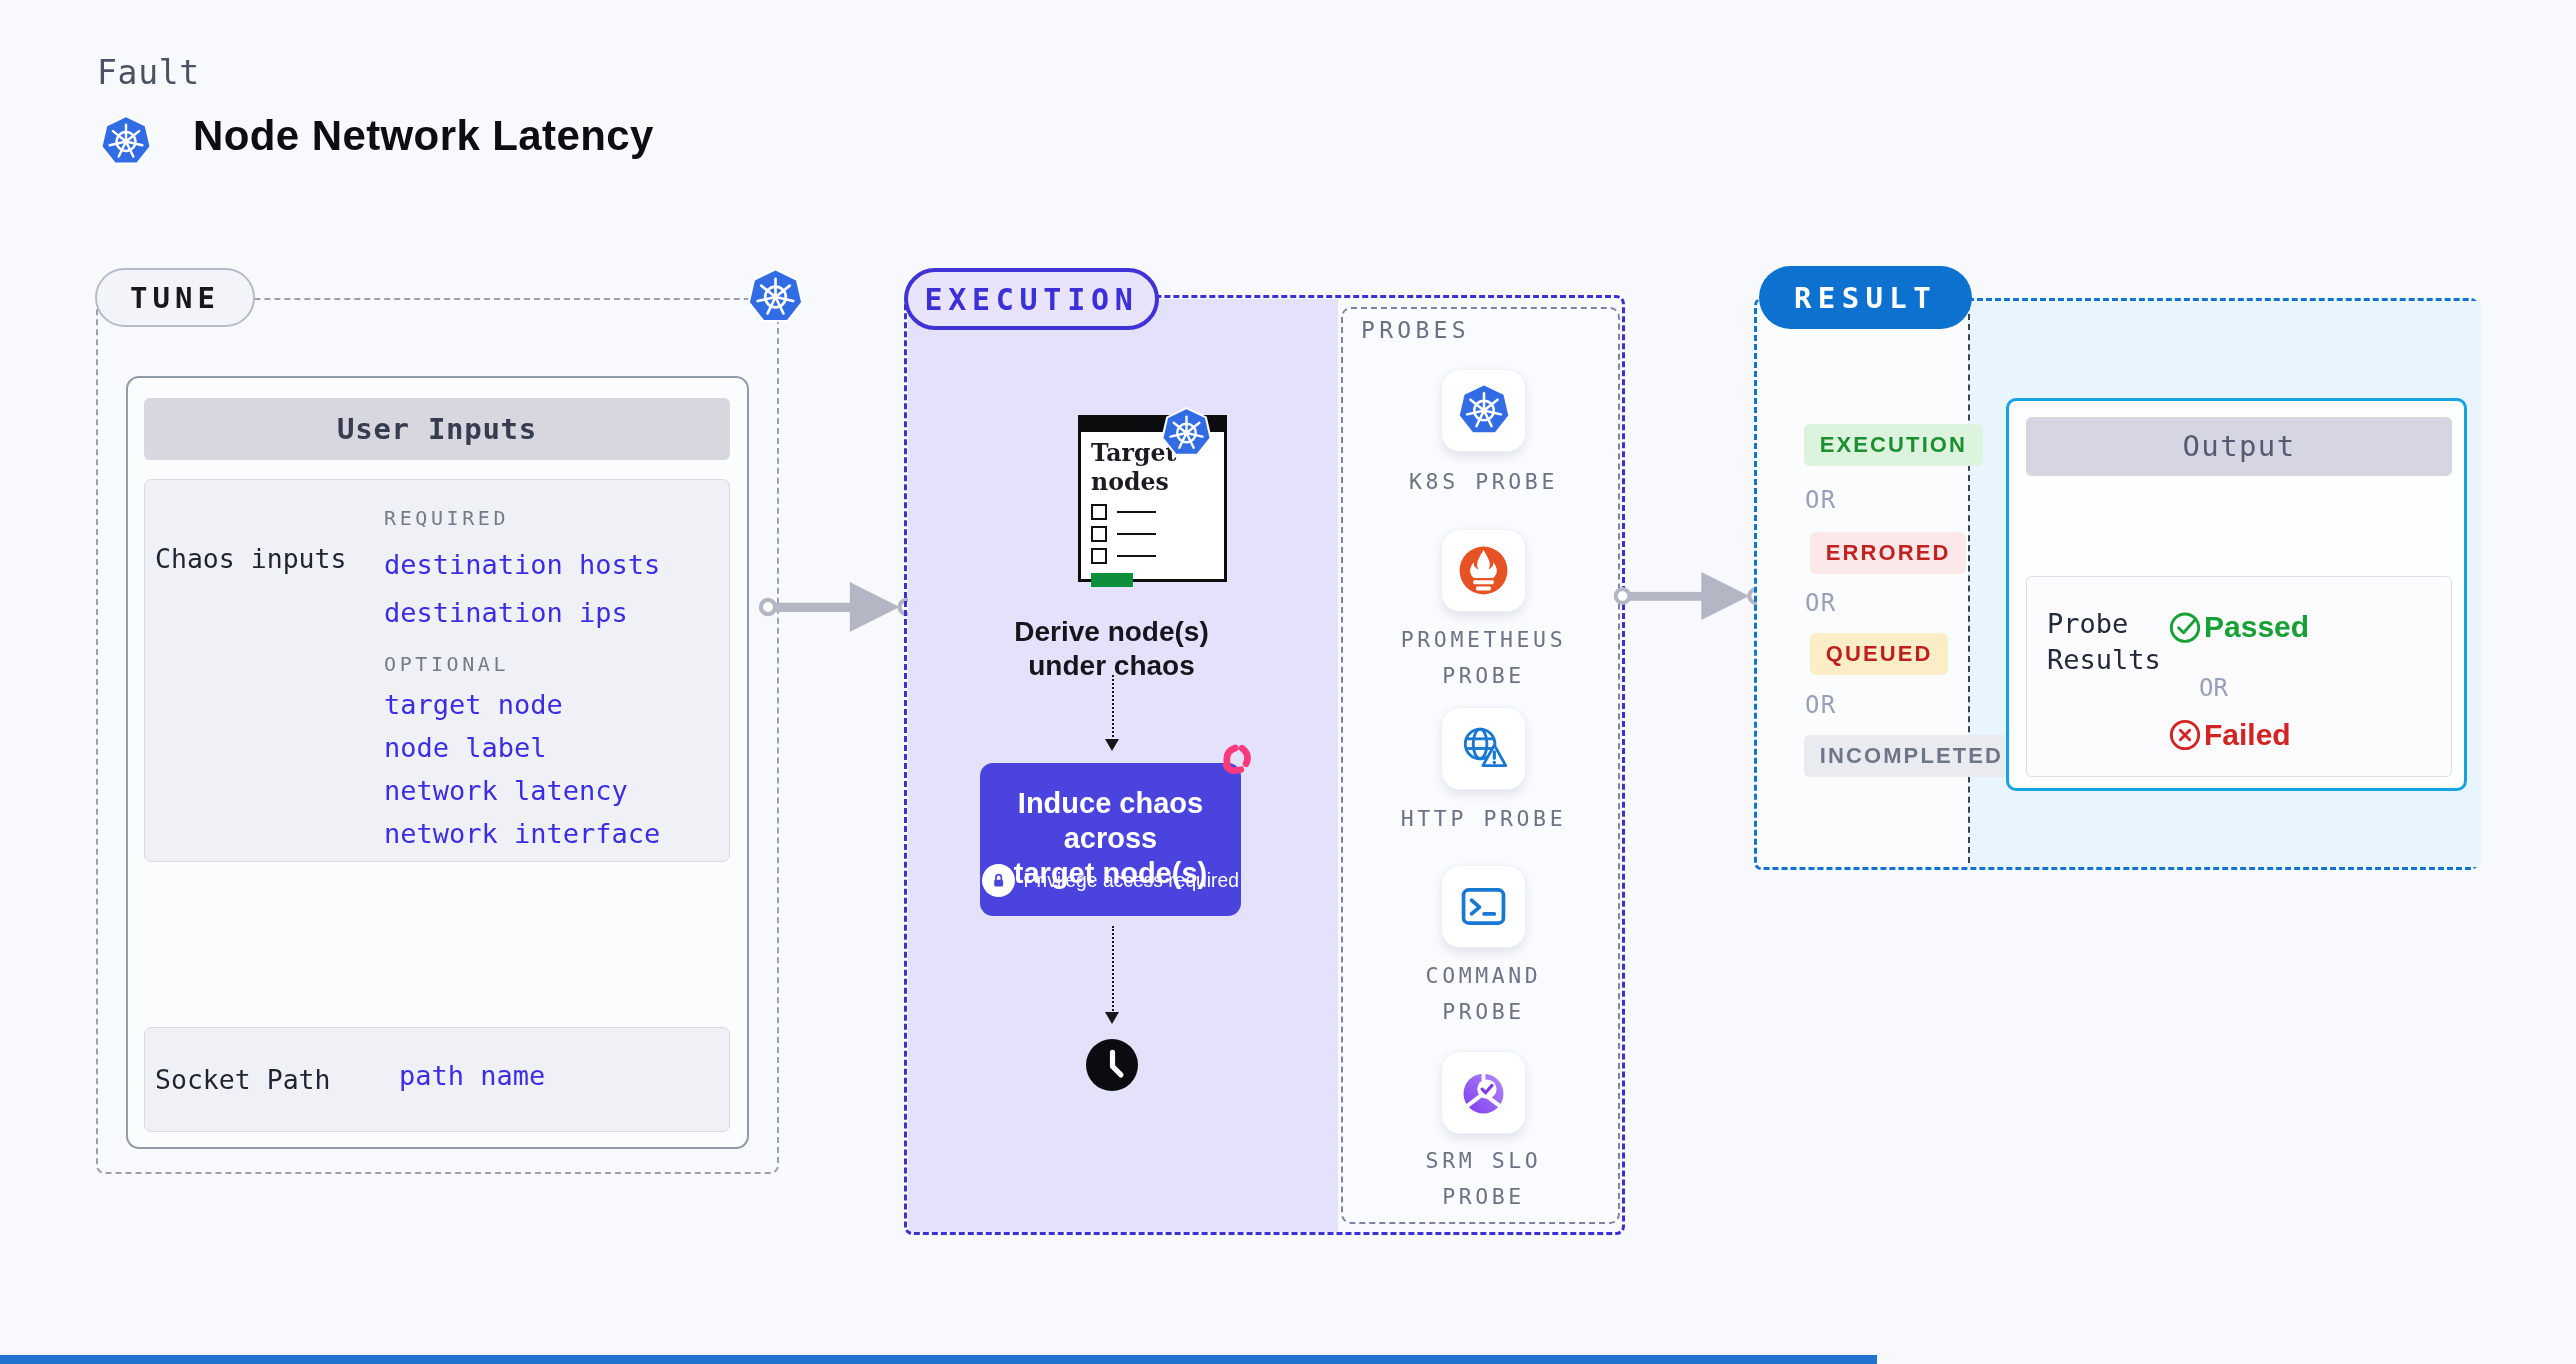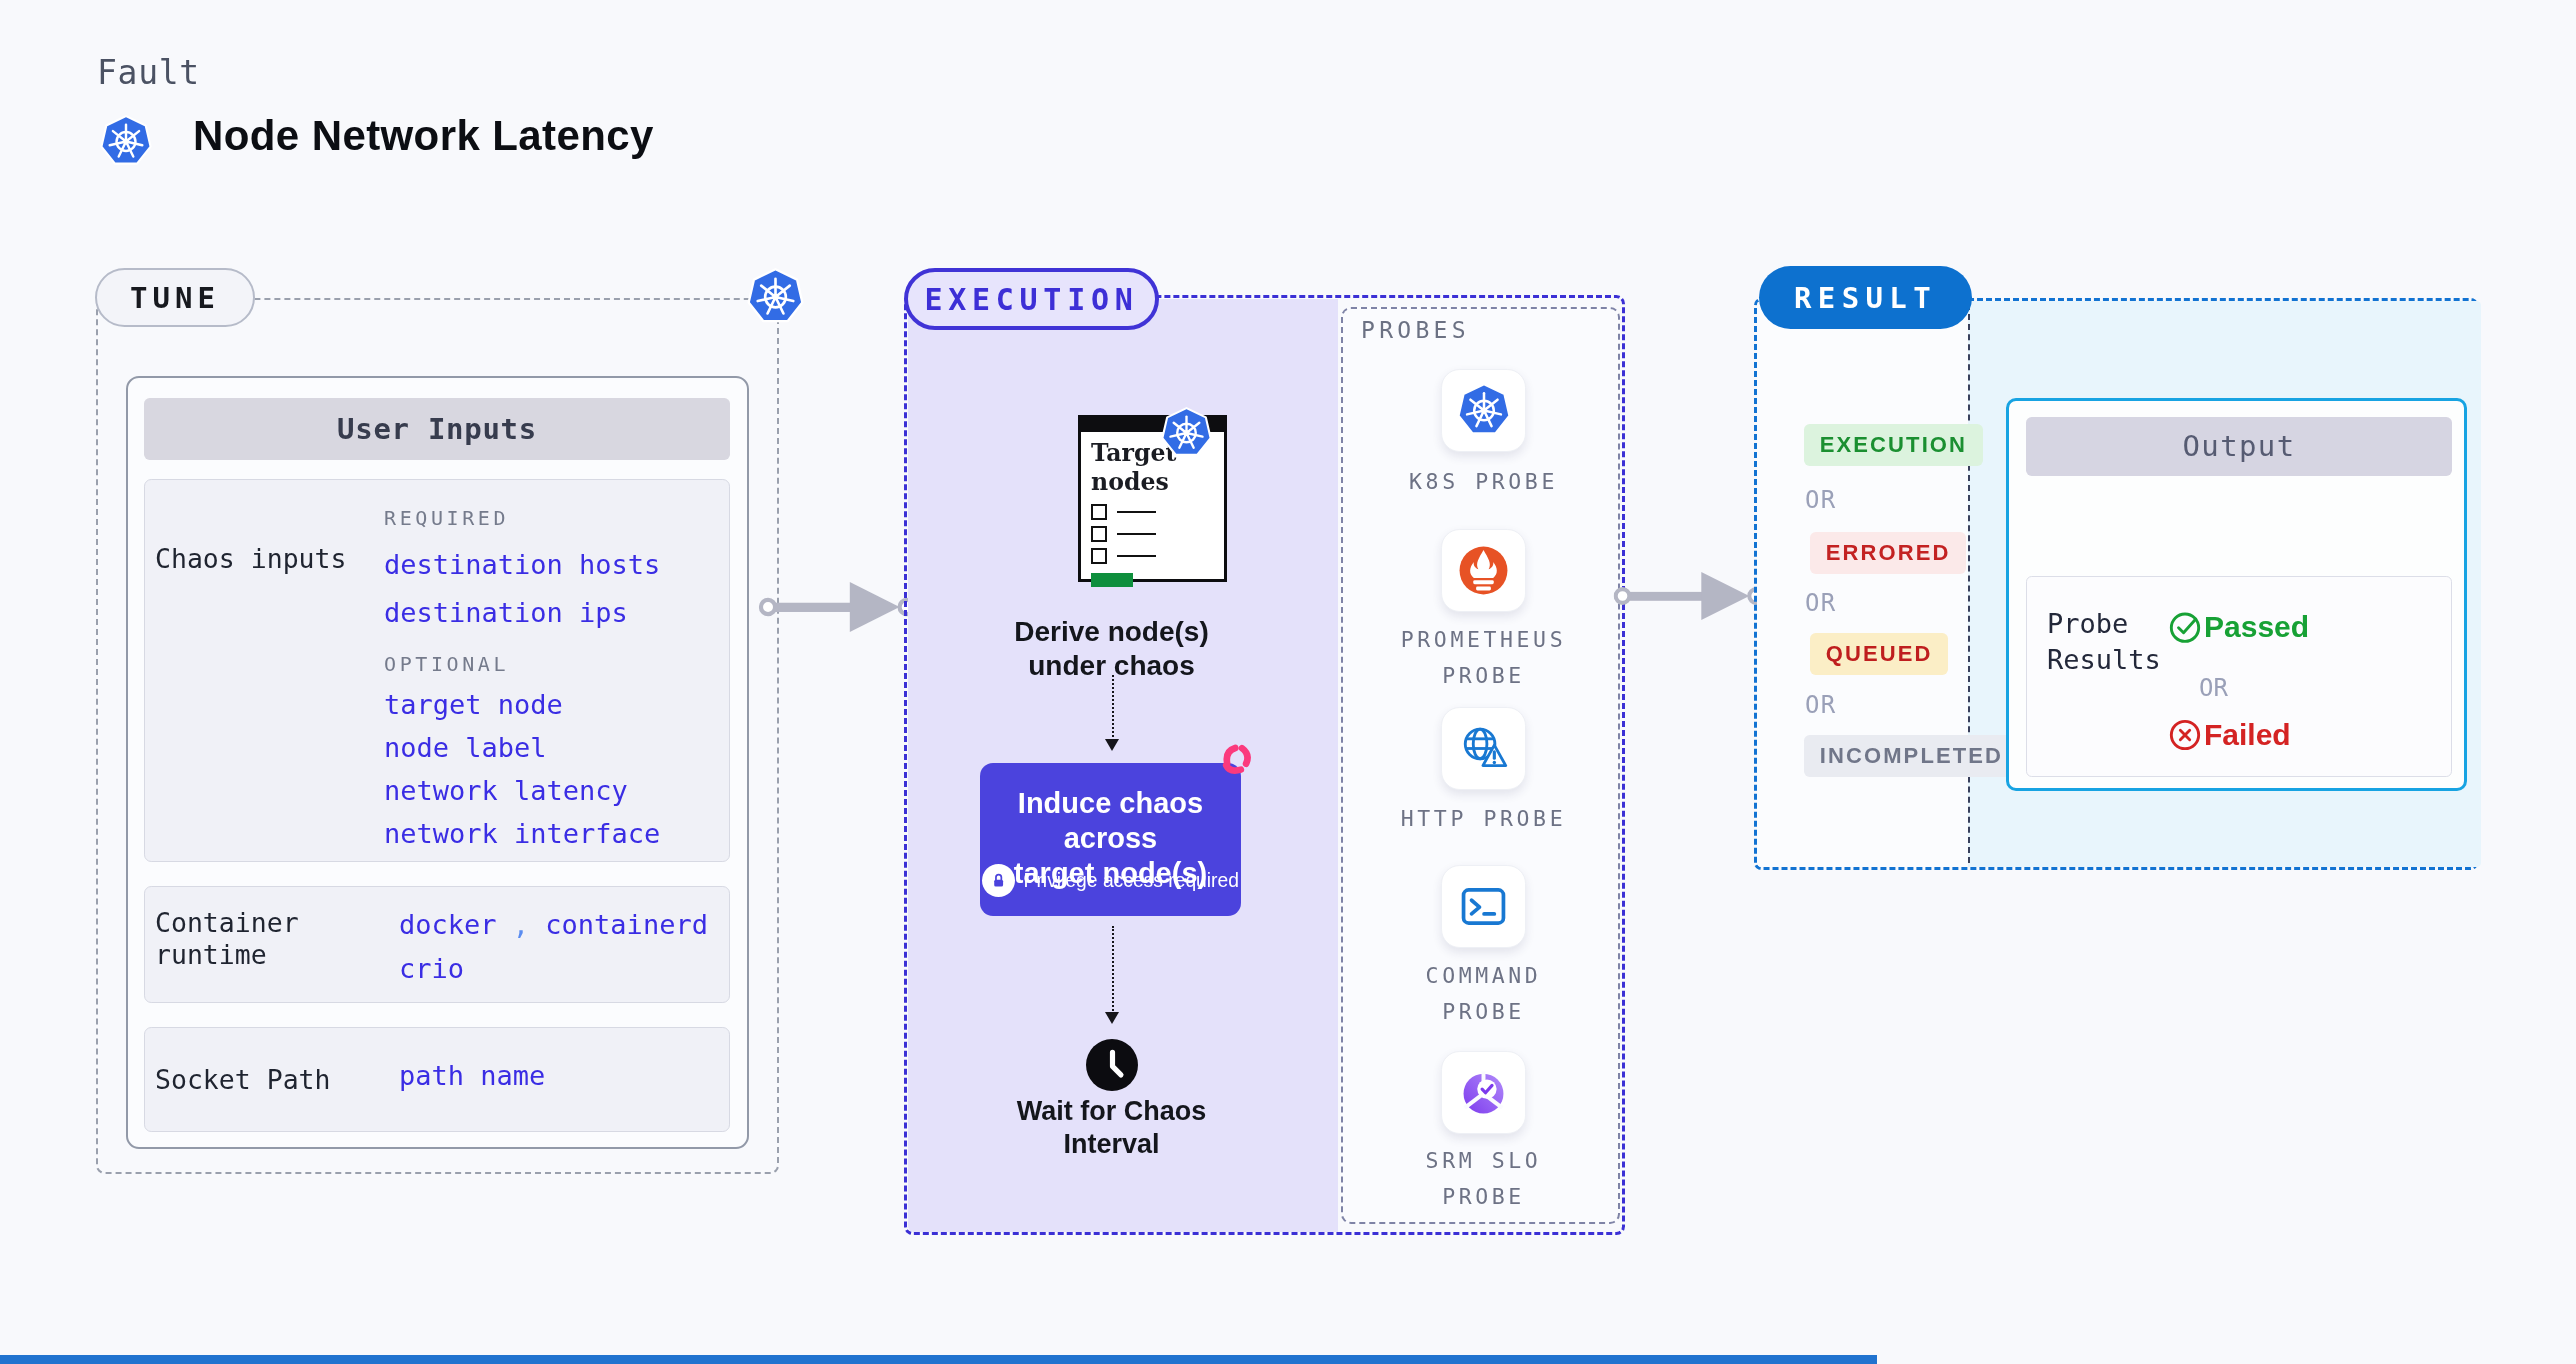--- a/index.html
+++ b/index.html
@@ -237,25 +237,20 @@
     <div class="group-label mono" style="top:26px">REQUIRED</div>
     <div class="chaos-link mono" style="top:69px">destination hosts</div>
     <div class="chaos-link mono" style="top:117px">destination ips</div>
     <div class="group-label mono" style="top:172px">OPTIONAL</div>
     <div class="chaos-link mono" style="top:209px">target node</div>
     <div class="chaos-link mono" style="top:252px">node label</div>
     <div class="chaos-link mono" style="top:295px">network latency</div>
     <div class="chaos-link mono" style="top:338px">network interface</div>
   </div>
 
-  <div class="abs input-row row2">
-    <div class="row-label mono" style="left:10px;top:20px;width:215px">Container runtime</div>
-    <div class="run-line mono" style="top:21.5px"><span>docker</span> <span class="comma">,</span> <span>containerd</span></div>
-    <div class="run-line mono" style="top:66px">crio</div>
-  </div>
 
   <div class="abs input-row row3">
     <div class="row-label mono" style="left:10px;top:36px">Socket Path</div>
     <div class="run-line mono" style="top:31.5px">path name</div>
   </div>
 
   <svg class="flow-arrow" style="left:758px;top:575px" width="158" height="64" viewBox="0 0 220 90">
       <use href="#sym-flow-arrow"></use>
     </svg>
 
@@ -311,24 +306,20 @@
       <use href="#sym-litmus"></use>
     </svg>
 
   <div class="dotted-arrow" style="left:1112px;top:926px;height:92px"></div>
 
   <div class="abs clock-circle">
     <svg width="47" height="47" viewBox="0 0 66 66">
         <use href="#sym-clock-hands"></use>
       </svg>
   </div>
-  <div class="abs wait-label">
-    <div>Wait for Chaos</div>
-    <div>Interval</div>
-  </div>
 
   <div class="abs probes-panel"></div>
   <div class="abs probes-title mono">PROBES</div>
 
   <div class="probe-card" style="top:369px">
     <svg width="56" height="59" viewBox="0 0 78 82">
         <use href="#sym-k8s"></use>
       </svg>
   </div>
   <div class="probe-label mono" style="top:464px">K8S PROBE</div>

